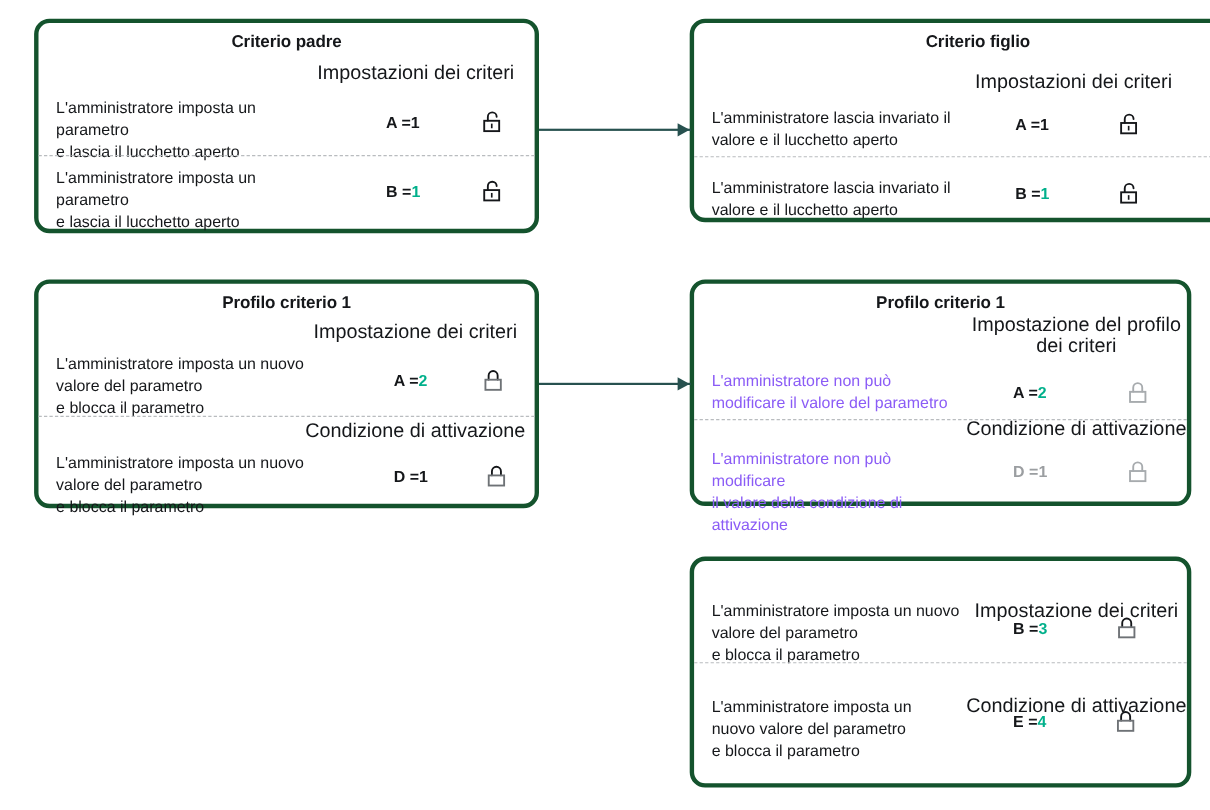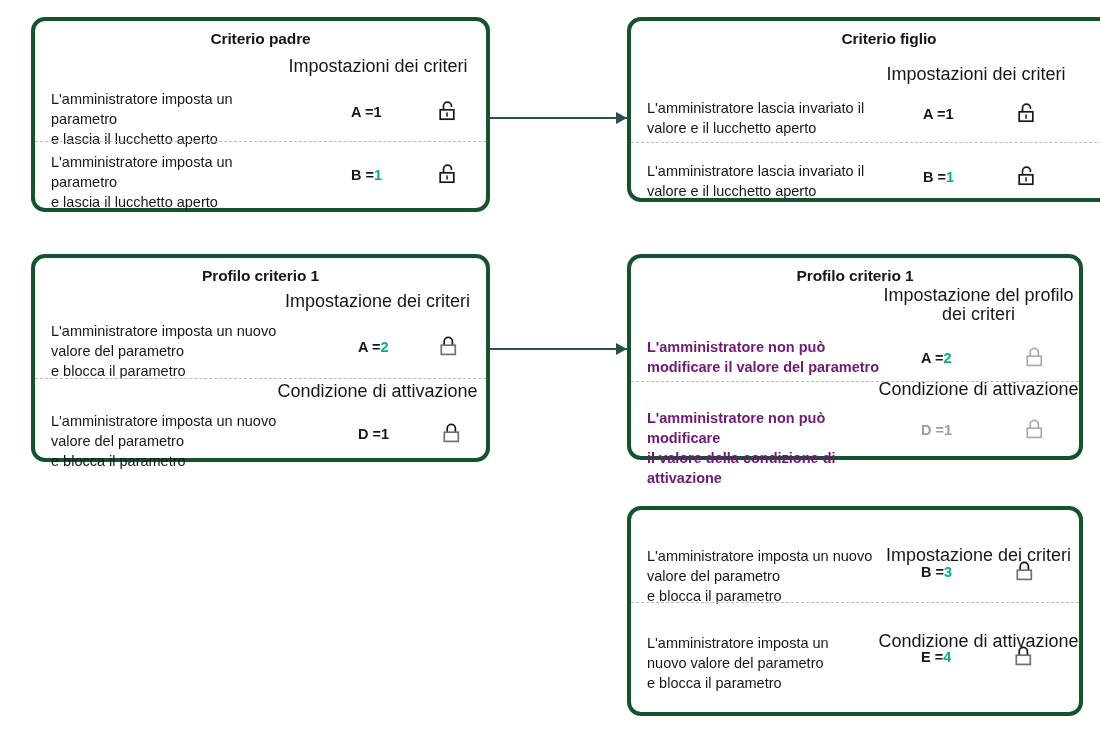--- a/index.html
+++ b/index.html
@@ -53,21 +53,21 @@
   }
 
   .row-desc {
     font-size: 14.5px;
     line-height: 20px;
     color: #15171a;
     white-space: pre-line;
     padding-left: 16px;
     flex: 0 0 auto;
   }
-  .row-desc.muted { color: #701a75; font-weight: bold; }
+  .row-desc.muted { color: #8b5cf6; }
 
   .row-right {
     position: absolute;
     top: 0;
     display: flex;
     align-items: center;
   }
 
   .group-label {
     position: absolute;

